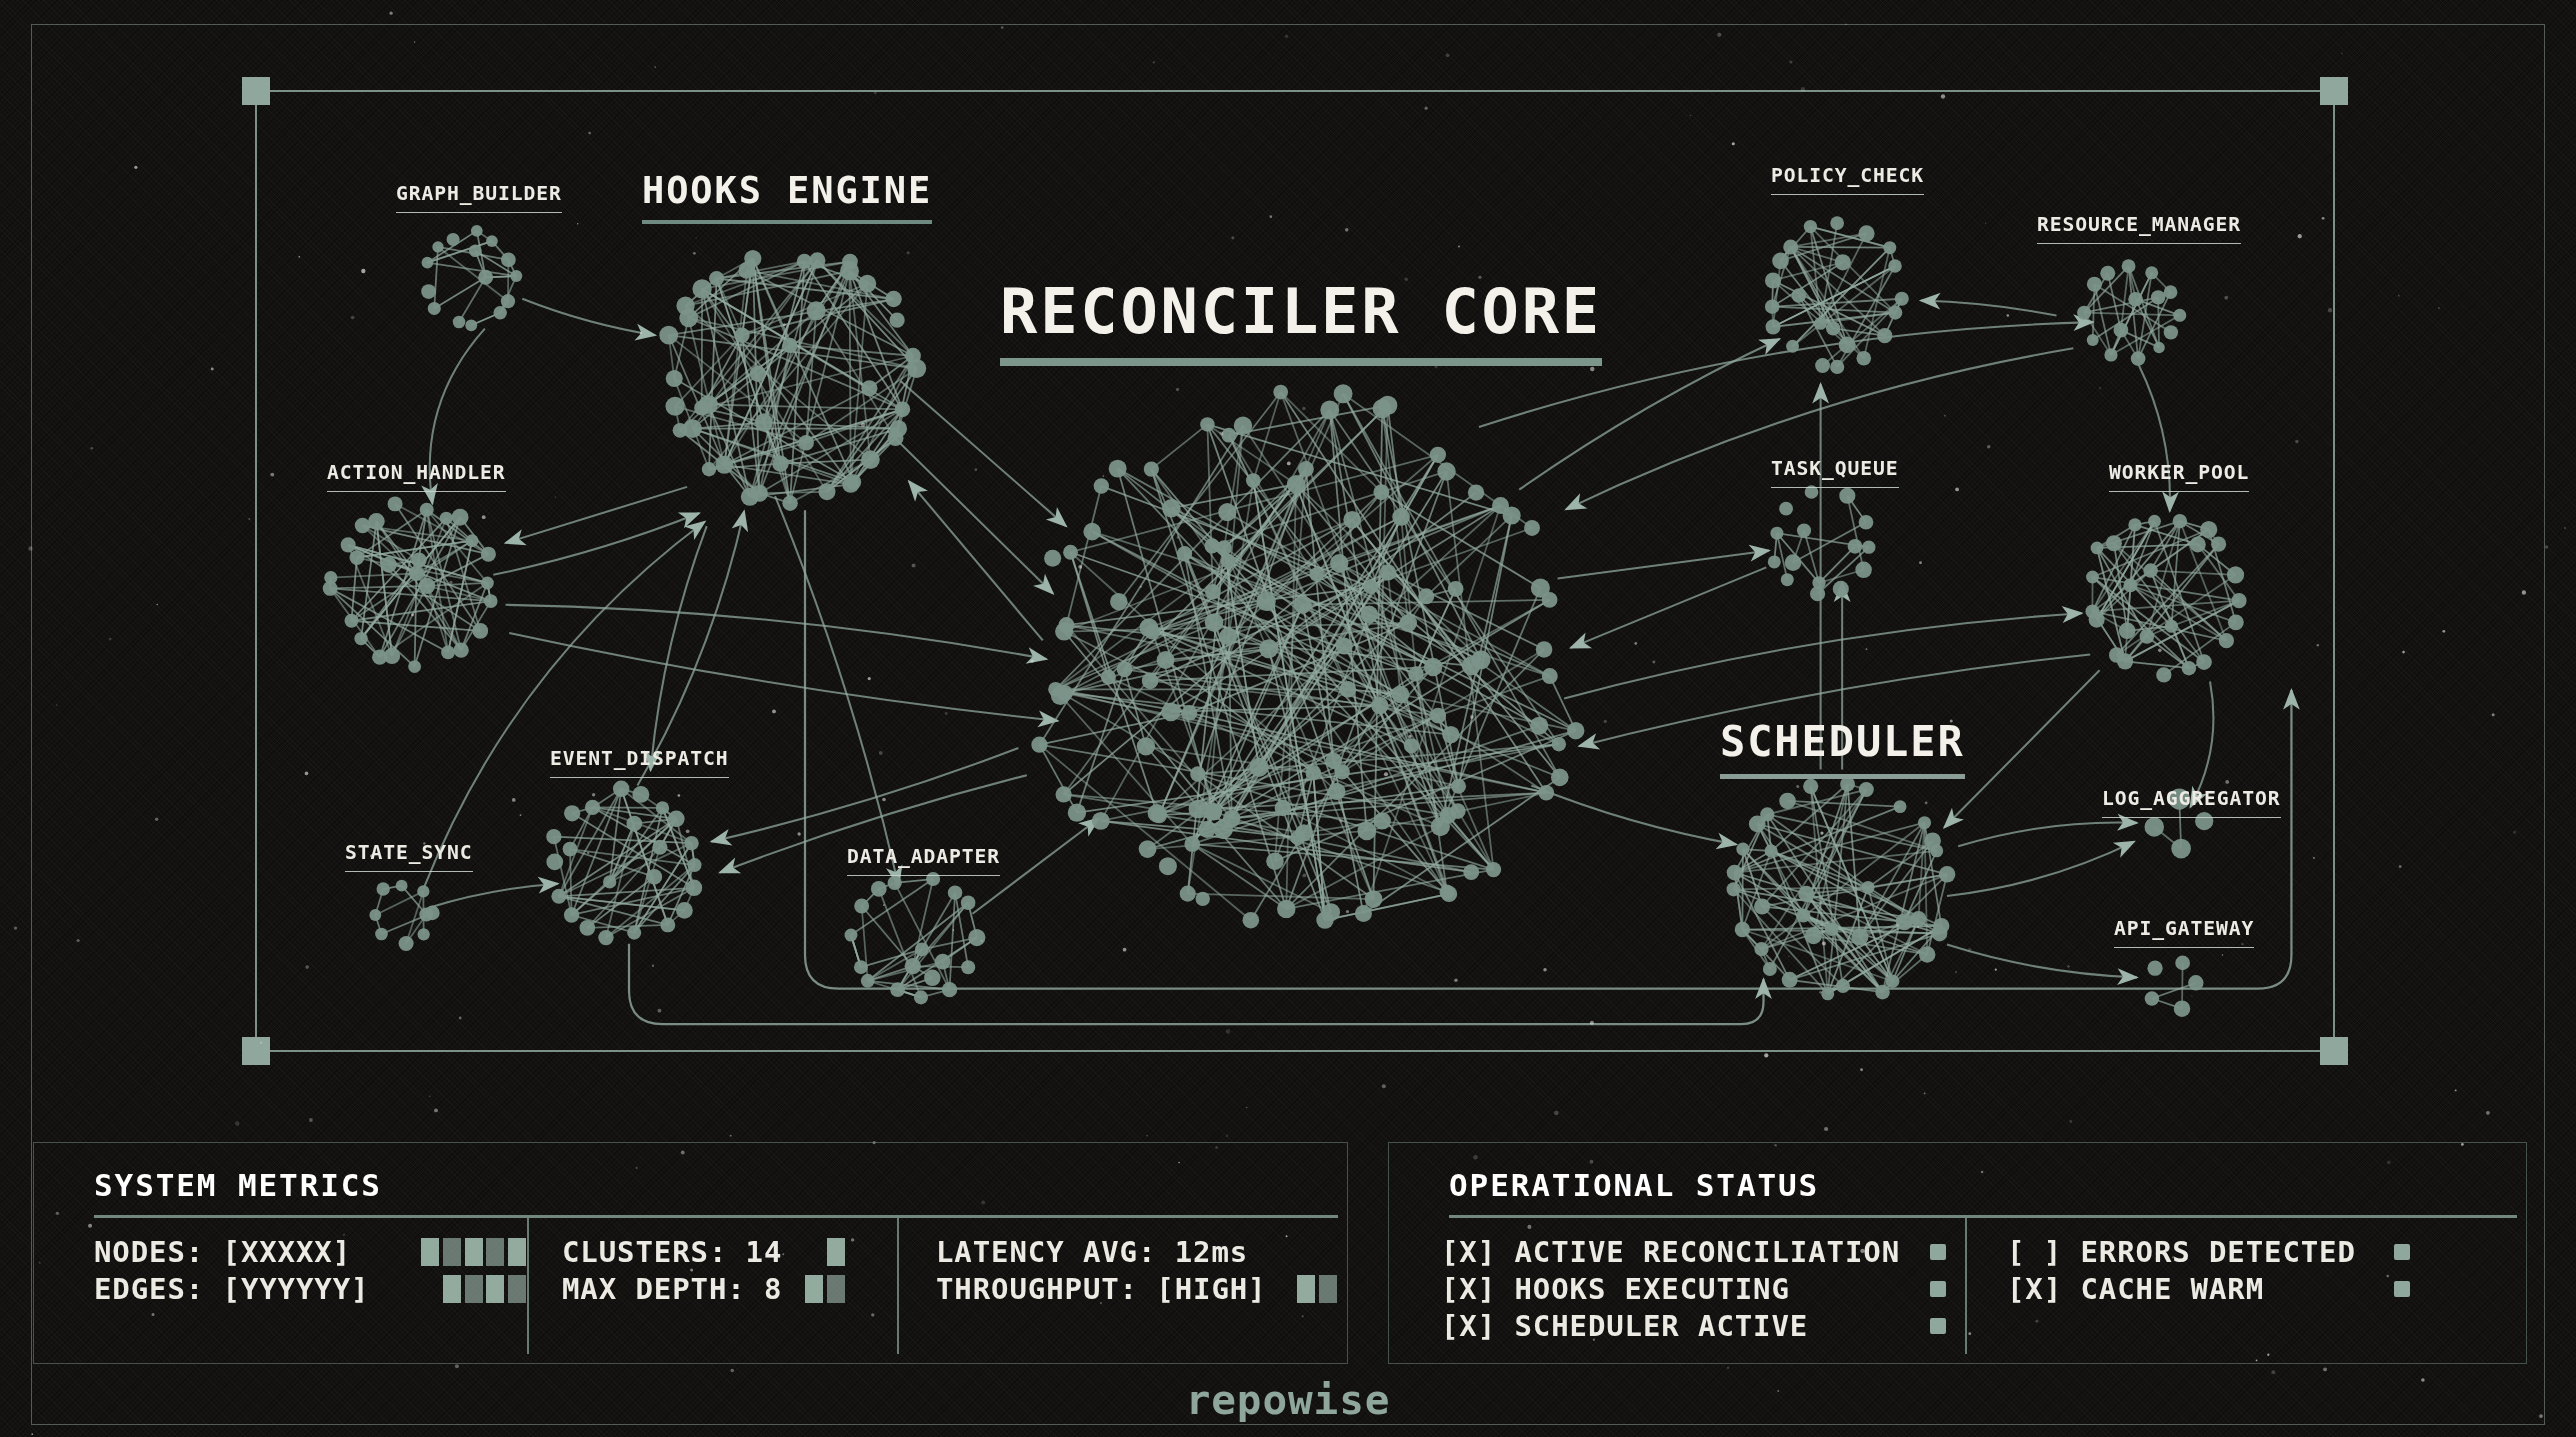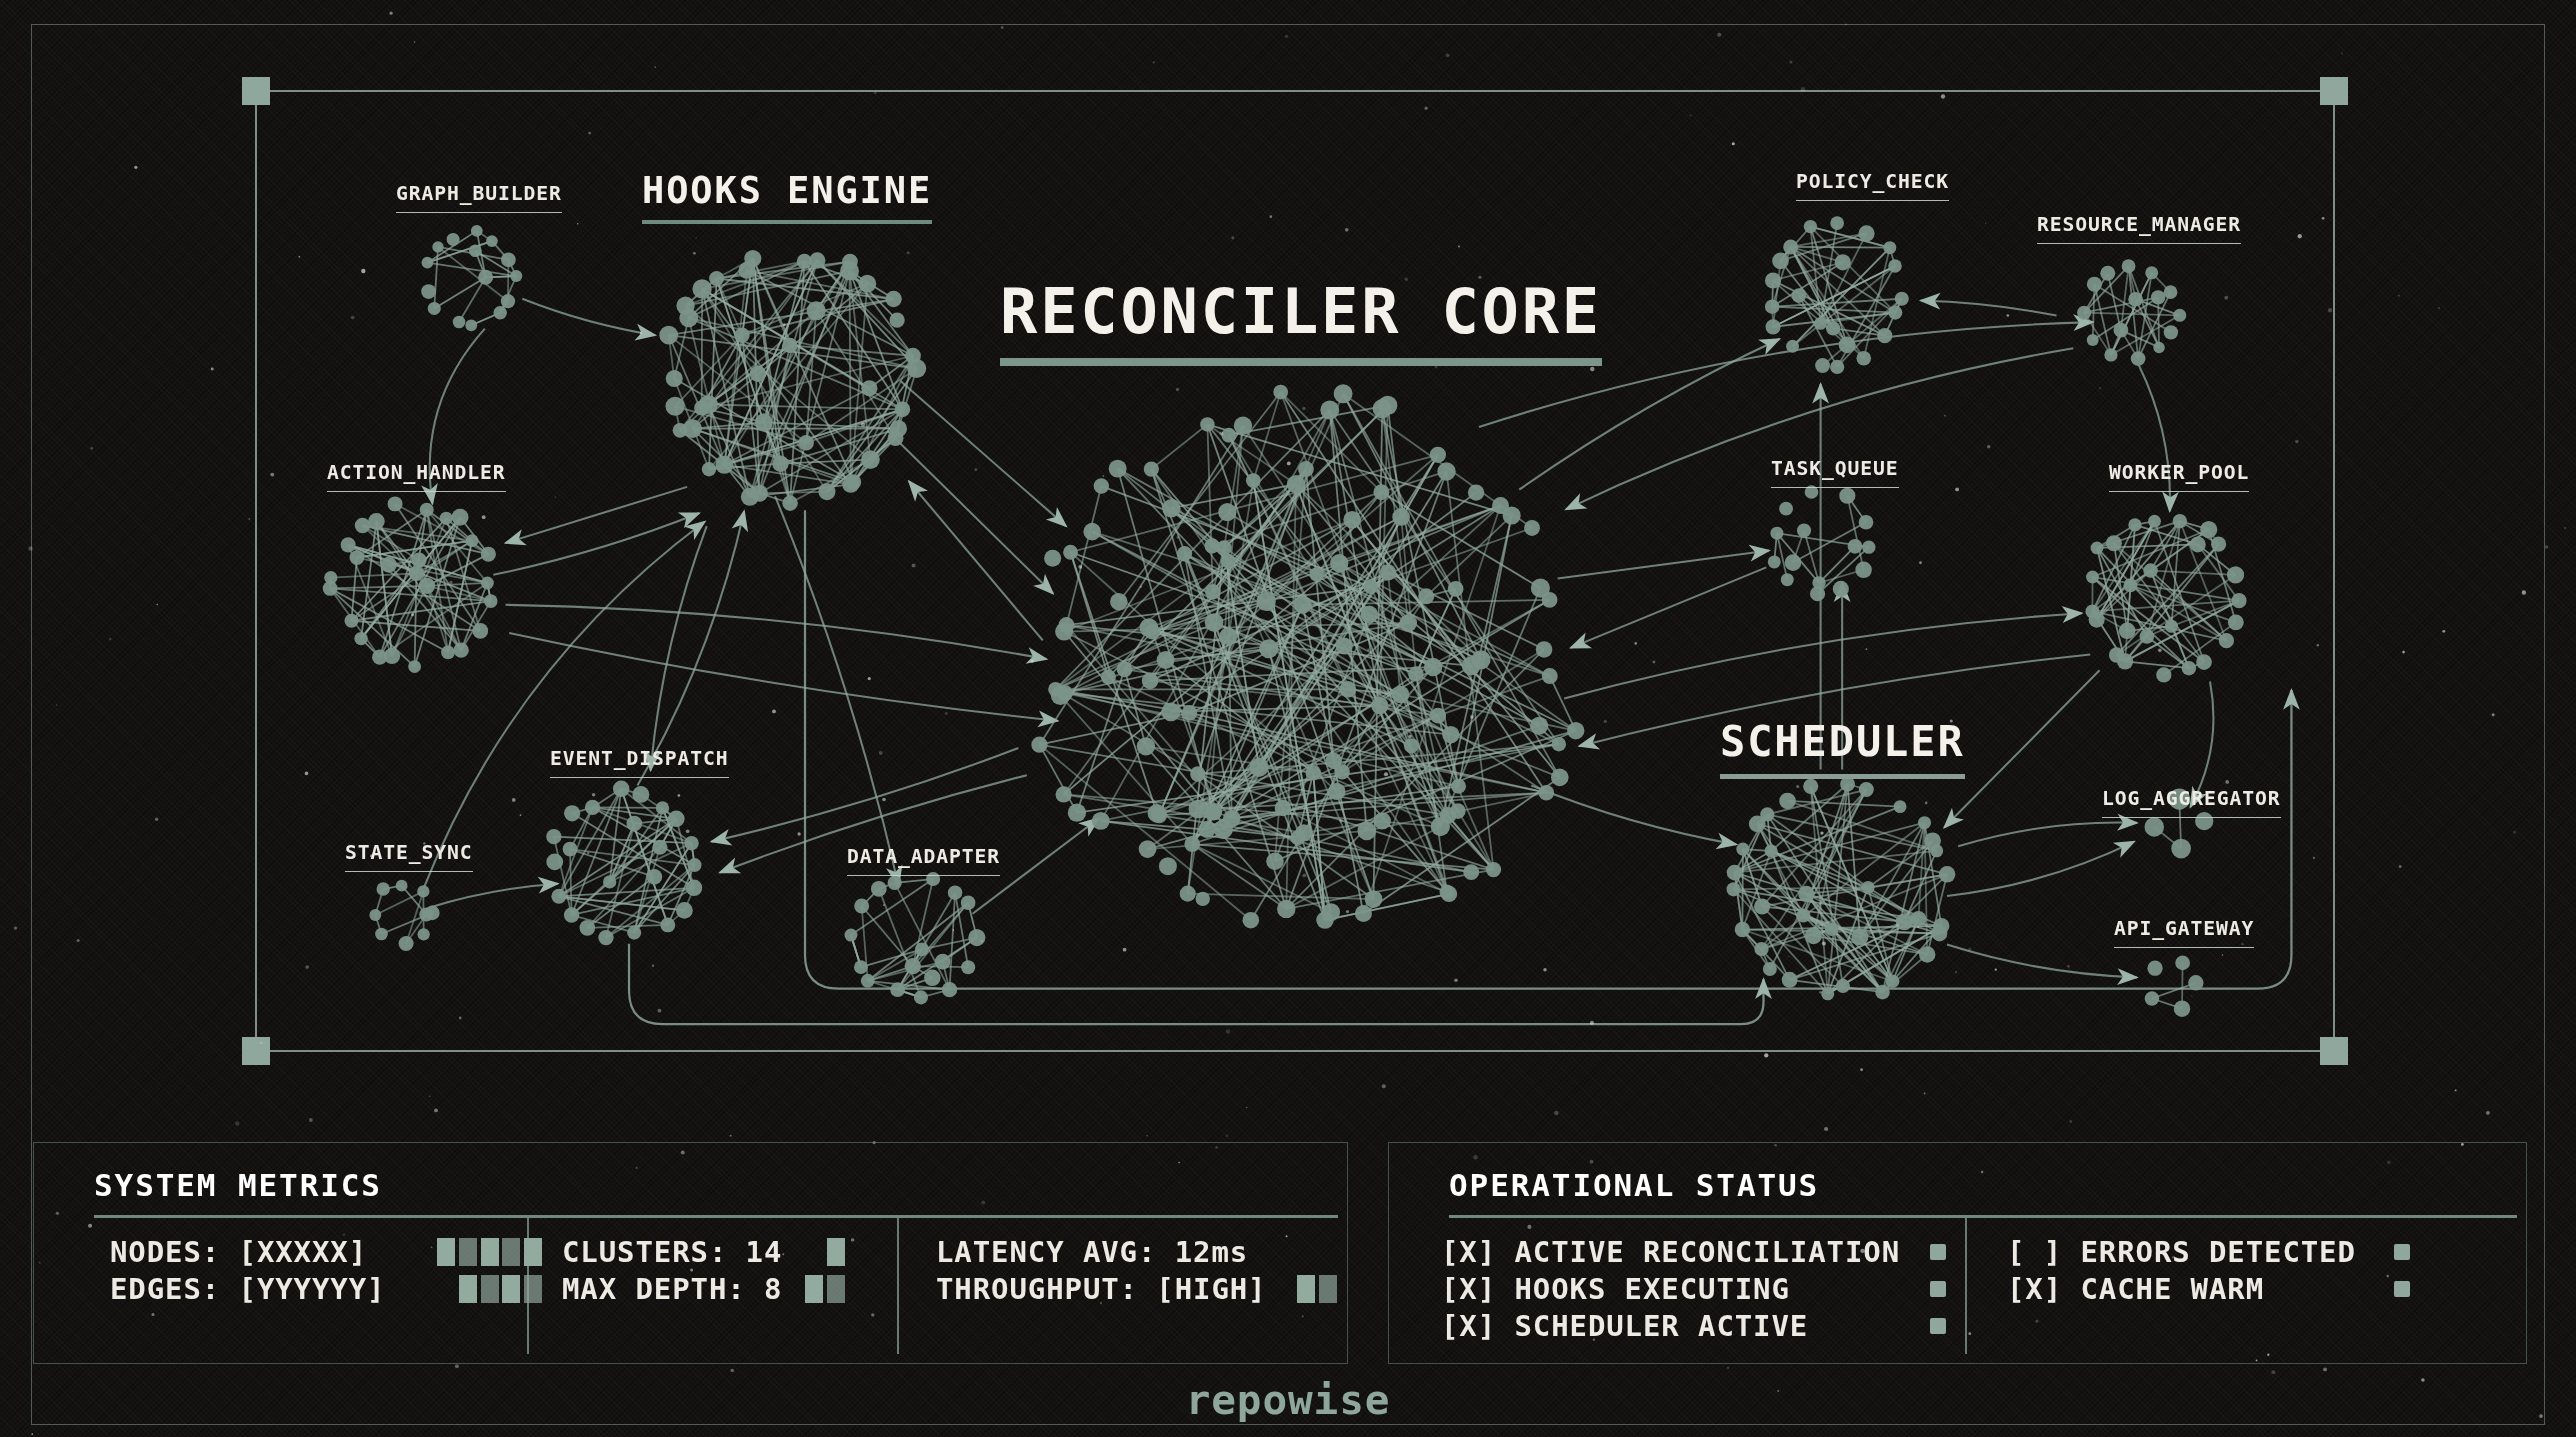--- a/index.html
+++ b/index.html
@@ -1625,35 +1625,35 @@
   <div class="big-title" id="title-sched">
     <div>SCHEDULER</div>
     <div class="bar"></div>
   </div>
   <div id="cluster-labels">
       <div class="label" style="left: 396px; top: 182px;">GRAPH_BUILDER</div>
       <div class="label" style="left: 327px; top: 461px;">ACTION_HANDLER</div>
       <div class="label" style="left: 550px; top: 747px;">EVENT_DISPATCH</div>
       <div class="label" style="left: 345px; top: 841px;">STATE_SYNC</div>
       <div class="label" style="left: 847px; top: 845px;">DATA_ADAPTER</div>
-      <div class="label" style="left: 1771px; top: 170px; margin-left: 25px;">POLICY_CHECK</div>
+      <div class="label" style="left: 1771px; top: 164px;">POLICY_CHECK</div>
       <div class="label" style="left: 2037px; top: 213px;">RESOURCE_MANAGER</div>
       <div class="label" style="left: 1771px; top: 457px;">TASK_QUEUE</div>
       <div class="label" style="left: 2109px; top: 461px;">WORKER_POOL</div>
       <div class="label" style="left: 2102px; top: 763px; margin-top: 24px;">LOG_AGGREGATOR</div>
       <div class="label" style="left: 2114px; top: 917px;">API_GATEWAY</div>
     </div>
 </div>
 
 <div class="panel" id="panel-metrics">
   <div class="panel-title">SYSTEM METRICS</div>
   <div class="panel-rule"></div>
   <div class="pdiv" style="left:493px"></div>
   <div class="pdiv" style="left:863px"></div>
-  <div class="pcol" style="left:76px;width:432px">
+  <div class="pcol" style="left:60px;width:432px">
       <div class="prow"><span>NODES: [XXXXX]</span><span class="blocks"><span class="blk"></span><span class="blk dim"></span><span class="blk"></span><span class="blk dim"></span><span class="blk"></span></span></div>
       <div class="prow"><span>EDGES: [YYYYYY]</span><span class="blocks"><span class="blk"></span><span class="blk dim"></span><span class="blk"></span><span class="blk dim"></span></span></div>
     </div>
   <div class="pcol" style="left:528px;width:283px">
       <div class="prow"><span>CLUSTERS: 14</span><span class="blocks"><span class="blk"></span></span></div>
       <div class="prow"><span>MAX DEPTH: 8</span><span class="blocks"><span class="blk"></span><span class="blk dim"></span></span></div>
     </div>
   <div class="pcol" style="left:902px;width:401px">
       <div class="prow"><span>LATENCY AVG: 12ms</span></div>
       <div class="prow"><span>THROUGHPUT: [HIGH]</span><span class="blocks"><span class="blk"></span><span class="blk dim"></span></span></div>

